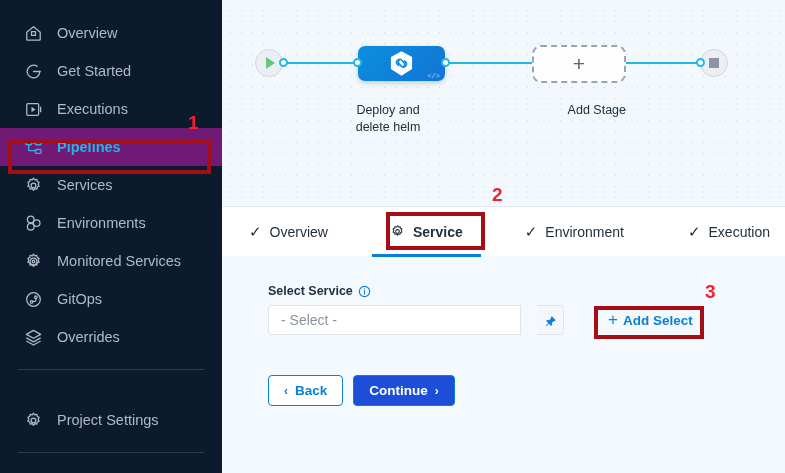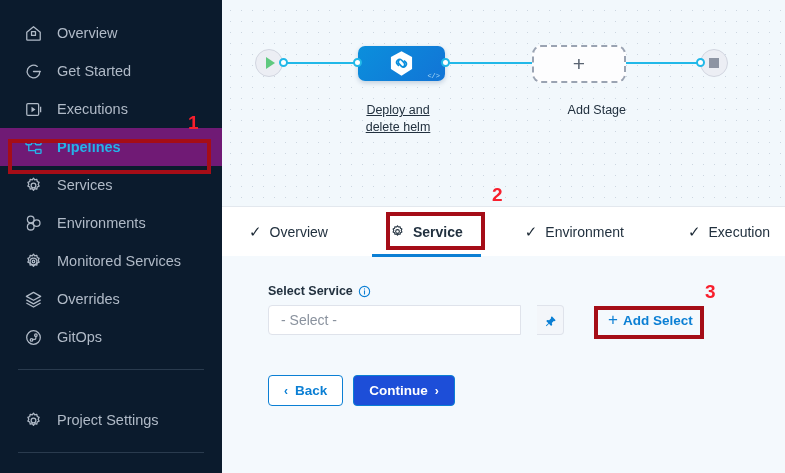--- a/index.html
+++ b/index.html
@@ -89,21 +89,21 @@
     border: 2px dashed #9aa3b2; border-radius: 9px;
     background: #fdfdfe;
     display: flex; align-items: center; justify-content: center;
     color: #5a6472; font-size: 21px; font-weight: 300;
   }
 
   .node-caption {
     position: absolute; text-align: center;
     font-size: 12.5px; color: #22313f; line-height: 17px;
   }
-  #cap-stage { left: 122px; top: 102px; width: 108px; text-decoration: underline; }
+  #cap-stage { left: 112px; top: 102px; width: 108px; }
   #cap-add { left: 310px; top: 102px; width: 94px; text-align: right; }
 
   
   #tabbar {
     height: 50px; background: #ffffff;
     border-top: 1px solid #e3e8ee;
     display: flex; align-items: center;
     position: relative;
   }
   .tab {
@@ -253,39 +253,39 @@
           <circle cx="12" cy="12" r="4.3"></circle>
           <circle cx="12" cy="12" r="1.6"></circle>
           <path d="M12 2.8l1.6 2.1 2.6-.6.5 2.6 2.4 1.1-1.2 2.4 1.2 2.4-2.4 1.1-.5 2.6-2.6-.6L12 18l-1.6-2.1-2.6.6-.5-2.6-2.4-1.1 1.2-2.4-1.2-2.4 2.4-1.1.5-2.6 2.6.6z"></path>
         </svg>
       </span>
       <span class="nav-label">Monitored Services</span>
     </div>
 
     <div class="nav-item">
       <span class="ico">
-        <svg viewBox="0 0 24 24" fill="none" stroke="#b0bac7" stroke-width="1.6" stroke-linejoin="round">
-          <path d="M12 3 21 8l-9 5-9-5z"></path>
-          <path d="M3 12.5 12 17.5l9-5"></path>
-          <path d="M3 16.5 12 21.5l9-5"></path>
-        </svg>
-      </span>
-      <span class="nav-label">Overrides</span>
-    </div>
-
-    <div class="nav-item">
-      <span class="ico">
         <svg viewBox="0 0 24 24" fill="none" stroke="#b0bac7" stroke-width="1.6" stroke-linecap="round">
           <circle cx="12" cy="12" r="8.6"></circle>
           <circle cx="15" cy="9" r="1.6"></circle>
           <circle cx="9.5" cy="15" r="1.6"></circle>
           <path d="M15 10.6v1.9a2 2 0 0 1-2 2h-2"></path>
         </svg>
       </span>
       <span class="nav-label">GitOps</span>
+    </div>
+
+    <div class="nav-item">
+      <span class="ico">
+        <svg viewBox="0 0 24 24" fill="none" stroke="#b0bac7" stroke-width="1.6" stroke-linejoin="round">
+          <path d="M12 3 21 8l-9 5-9-5z"></path>
+          <path d="M3 12.5 12 17.5l9-5"></path>
+          <path d="M3 16.5 12 21.5l9-5"></path>
+        </svg>
+      </span>
+      <span class="nav-label">Overrides</span>
     </div>
 
     <div class="sb-divider"></div>
     <div class="spacer"></div>
 
     <div class="nav-item">
       <span class="ico">
         <svg viewBox="0 0 24 24" fill="none" stroke="#b0bac7" stroke-width="1.6" stroke-linejoin="round">
           <circle cx="12" cy="12" r="3"></circle>
           <path d="M12 2.8l1.6 2.1 2.6-.6.5 2.6 2.4 1.1-1.2 2.4 1.2 2.4-2.4 1.1-.5 2.6-2.6-.6L12 18l-1.6-2.1-2.6.6-.5-2.6-2.4-1.1 1.2-2.4-1.2-2.4 2.4-1.1.5-2.6 2.6.6z"></path>

